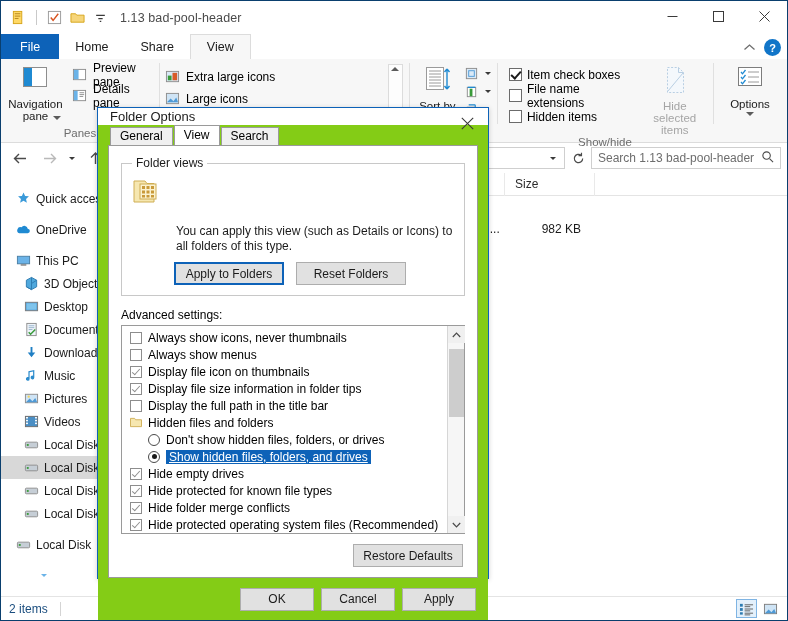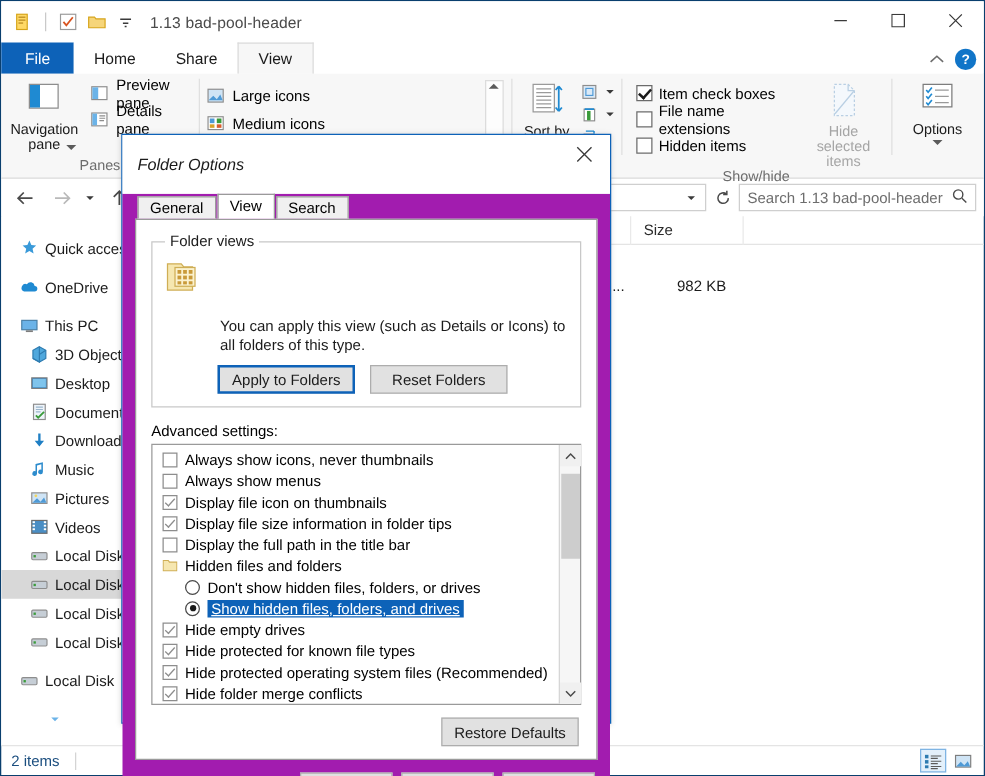--- a/index.html
+++ b/index.html
@@ -108,26 +108,26 @@
   .status-sep{ width:1px;height:14px;background:#d4d4d4;margin-left:12px;}
   .viewbtns{ position:absolute; right:6px; top:2px; display:flex; gap:3px;}
   .vbtn{ width:21px;height:19px;display:flex;align-items:center;justify-content:center;}
   .vbtn.active{ border:1px solid #7fb4e3; background:#e3f0fb;}
   
   #folder-options-dialog{
     position:absolute; left:97px; top:107px; width:392px; height:472px;
     background:#f0f0f0; border:1px solid #0d62b8; box-shadow:0 1px 5px rgba(0,0,0,.18);
     display:flex; flex-direction:column; font-size:12px;
   }
-  .dlg-title{ height:47px; background:#fff; display:flex; align-items:center;
-              padding-left:12px; position:relative; flex:0 0 auto;font-style:italic;}
+  .dlg-title{ height:17px; background:#fff; display:flex; align-items:center;
+              padding-left:12px; position:relative; flex:0 0 auto;}
   .dlg-title .t{ font-size:13px; color:#1b1b1b; }
   .dlg-close{ position:absolute; right:0; top:0; width:42px;height:30px;
               display:flex;align-items:center;justify-content:center;}
-  .dlg-body{ flex:1; display:flex; flex-direction:column; background:#a21caf; padding:0 0 0 0;}
+  .dlg-body{ flex:1; display:flex; flex-direction:column; background:#84cc16; padding:0 0 0 0;}
   .dtabs{ display:flex; padding-left:12px; height:20px; align-items:flex-end; }
   .dtab{ padding:1px 9px 2px 9px; font-size:12px; background:#f0f0f0;
          border:1px solid #9a9a9a; border-bottom:none; margin-right:1px; }
   .dtab.active{ background:#fff; padding-top:2px; padding-bottom:3px; position:relative; z-index:2;}
   .dpanel{ margin:0 10px 0 10px; background:#fff; border:1px solid #9a9a9a;
            flex:1; padding:10px 12px 0 12px; display:flex; flex-direction:column; }
   fieldset.grp{ border:1px solid #c8c8c8; margin:0; padding:2px 10px 10px 10px; }
   fieldset.grp legend{ padding:0 4px; font-size:12px; color:#1b1b1b;}
   .fv-row{ display:flex; gap:10px; padding-top:4px;}
   .fv-text{ font-size:12px; line-height:15px; color:#1b1b1b;margin-top:48px;}
@@ -269,20 +269,30 @@
       </div>
       <div class="rgroup-label">Panes</div>
     </div>
 
     <div class="rgroup" style="width:250px">
       <div class="rgroup-body" style="padding-top:2px">
         <div class="gallery">
           <div class="gitem">
             <span class="ico">
               <svg width="15" height="14" viewBox="0 0 16 15">
+                  <rect x="1.5" y="1.5" width="13" height="11" fill="#d9e9f7" stroke="#8d8d8d"></rect>
+                  <rect x="3" y="6" width="4" height="5" fill="#3a9b3a"></rect>
+                  <rect x="8" y="3" width="5" height="8" fill="#d85b2a"></rect>
+                </svg>
+            </span>
+            <span>Extra large icons</span>
+          </div>
+          <div class="gitem">
+            <span class="ico">
+              <svg width="15" height="14" viewBox="0 0 16 15">
                   <rect x="1.5" y="1.5" width="13" height="11" fill="#cfe4f5" stroke="#8d8d8d"></rect>
                   <path d="M2 11l4-4 3 3 3-4 2 5z" fill="#4f9ad6"></path>
                 </svg>
             </span>
             <span>Large icons</span>
           </div>
           <div class="gitem">
             <span class="ico">
               <svg width="15" height="14" viewBox="0 0 16 15">
                   <rect x="1.5" y="1.5" width="13" height="11" fill="#fff" stroke="#8d8d8d"></rect>
@@ -752,25 +762,25 @@
           <div class="adv-row">
             <span class="chk2 on"></span>
             <span class="txt">Hide empty drives</span>
           </div>
           <div class="adv-row">
             <span class="chk2 on"></span>
             <span class="txt">Hide protected for known file types</span>
           </div>
           <div class="adv-row">
             <span class="chk2 on"></span>
+            <span class="txt">Hide folder merge conflicts</span>
+          </div>
+          <div class="adv-row">
+            <span class="chk2 on"></span>
             <span class="txt">Hide protected operating system files (Recommended)</span>
-          </div>
-          <div class="adv-row">
-            <span class="chk2 on"></span>
-            <span class="txt">Hide folder merge conflicts</span>
           </div>
         </div>
         <div class="adv-scroll">
           <div class="sb-arrow">
             <svg width="9" height="6" viewBox="0 0 9 6">
                 <path d="M0.8 5L4.5 1.2 8.2 5" stroke="#4a4a4a" stroke-width="1.2" fill="none"></path>
               </svg>
           </div>
           <div class="sb-track">
             <div class="sb-thumb"></div>

